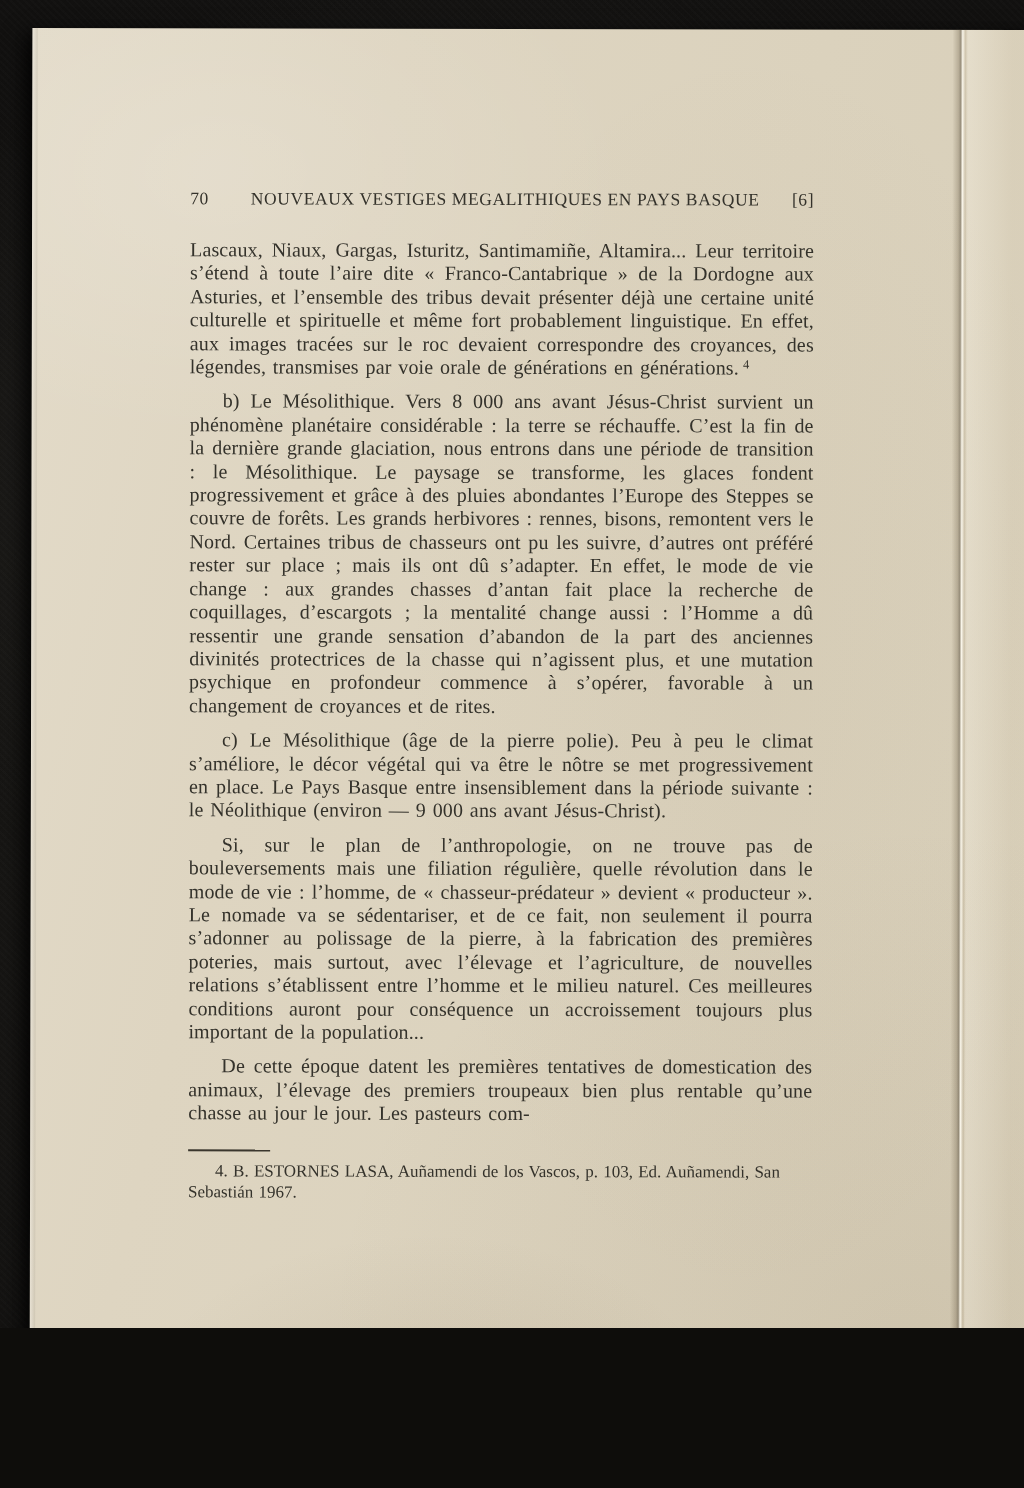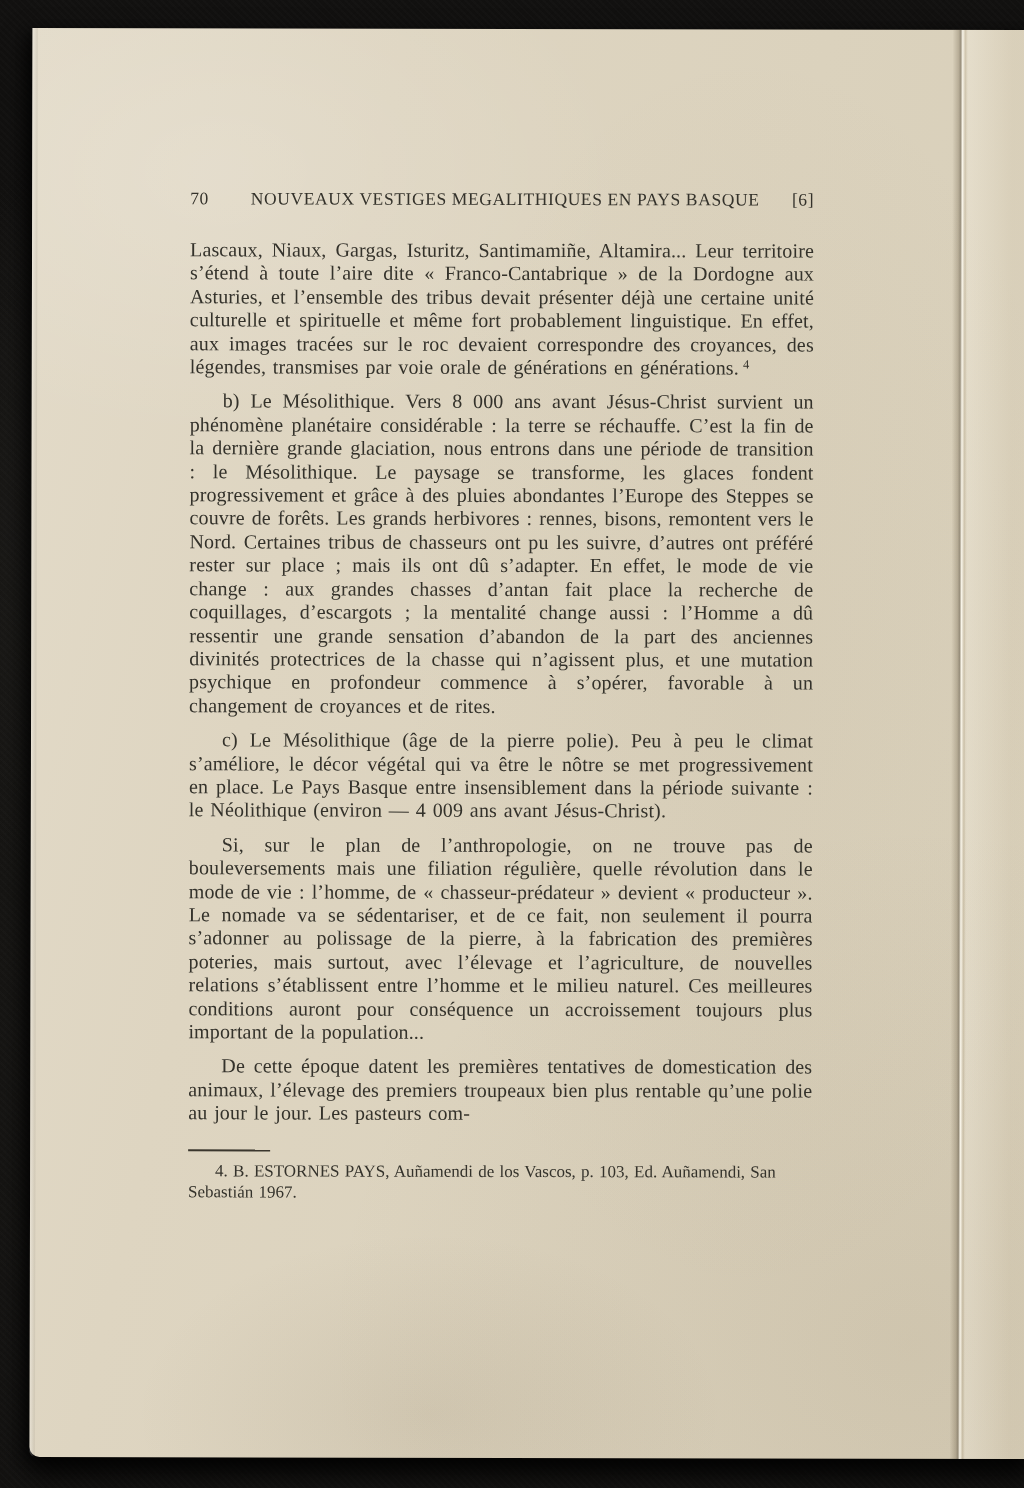--- a/index.html
+++ b/index.html
@@ -1,19 +1,19 @@
 <!DOCTYPE html>
 <html><head>
 <meta charset="utf-8">
 <style>
   html, body { margin: 0; padding: 0; background: #0e0d0b; }
   .stage {
     position: relative;
     width: 1024px;
-    height: 1488px;
+    height: 1328px;
     overflow: hidden;
     background:
       radial-gradient(ellipse 900px 700px at 45% 35%, #242320, transparent 70%),
       radial-gradient(ellipse 1200px 1100px at 50% 60%, #1c1b18, #121110 80%);
     background-color: #161512;
     font-family: "Liberation Serif", serif;
   }
   
   .stage::after {
     content: "";
@@ -139,27 +139,27 @@
         <span class="pg-num">70</span>
         <span class="run-title">NOUVEAUX VESTIGES MEGALITHIQUES EN PAYS BASQUE</span>
         <span class="folio">[6]</span>
       </div>
 
       <div class="body-text">
         <p class="para"><span>Lascaux, Niaux, Gargas, Isturitz, Santimamiñe, Altamira... Leur territoire s’étend à toute l’aire dite « Franco-Cantabrique » de la Dordogne aux Asturies, et l’ensemble des tribus devait présenter déjà une certaine unité culturelle et spirituelle et même fort probablement linguistique. En effet, aux images tracées sur le roc devaient correspondre des croyances, des légendes, transmises par voie orale de générations en générations.</span><sup class="fnref">4</sup></p>
 
         <p class="para indent"><span>b) </span><span class="ital">Le Mésolithique.</span><span> Vers 8 000 ans avant Jésus-Christ survient un phénomène planétaire considérable : la terre se réchauffe. C’est la fin de la dernière grande glaciation, nous entrons dans une période de transition : le Mésolithique. Le paysage se transforme, les glaces fondent progressivement et grâce à des pluies abondantes l’Europe des Steppes se couvre de forêts. Les grands herbivores : rennes, bisons, remontent vers le Nord. Certaines tribus de chasseurs ont pu les suivre, d’autres ont préféré rester sur place ; mais ils ont dû s’adapter. En effet, le mode de vie change : aux grandes chasses d’antan fait place la recherche de coquillages, d’escargots ; la mentalité change aussi : l’Homme a dû ressentir une grande sensation d’abandon de la part des anciennes divinités protectrices de la chasse qui n’agissent plus, et une mutation psychique en profondeur commence à s’opérer, favorable à un changement de croyances et de rites.</span></p>
 
-        <p class="para indent"><span>c) </span><span class="ital">Le Mésolithique</span><span> (âge de la pierre polie). Peu à peu le climat s’améliore, le décor végétal qui va être le nôtre se met progressivement en place. Le Pays Basque entre insensiblement dans la période suivante : le Néolithique (environ — 4 009 ans avant Jésus-Christ).</span></p>
+        <p class="para indent"><span>c) </span><span class="ital">Le Mésolithique</span><span> (âge de la pierre polie). Peu à peu le climat s’améliore, le décor végétal qui va être le nôtre se met progressivement en place. Le Pays Basque entre insensiblement dans la période suivante : le Néolithique (environ — 9 000 ans avant Jésus-Christ).</span></p>
 
         <p class="para indent"><span>Si, sur le plan de l’anthropologie, on ne trouve pas de bouleversements mais une filiation régulière, quelle révolution dans le mode de vie : l’homme, de « chasseur-prédateur » devient « producteur ». Le nomade va se sédentariser, et de ce fait, non seulement il pourra s’adonner au polissage de la pierre, à la fabrication des premières poteries, mais surtout, avec l’élevage et l’agriculture, de nouvelles relations s’établissent entre l’homme et le milieu naturel. Ces meilleures conditions auront pour conséquence un accroissement toujours plus important de la population...</span></p>
 
-        <p class="para indent"><span>De cette époque datent les premières tentatives de domestication des animaux, l’élevage des premiers troupeaux bien plus rentable qu’une polie au jour le jour. Les pasteurs com-</span></p>
+        <p class="para indent"><span>De cette époque datent les premières tentatives de domestication des animaux, l’élevage des premiers troupeaux bien plus rentable qu’une chasse au jour le jour. Les pasteurs com-</span></p>
       </div>
 
       <div class="footnote-block">
         <div class="footnote-rule"></div>
-        <p class="footnote"><span>4. </span><span>B. ESTORNES PAYS, </span><span class="ital">Auñamendi de los Vascos,</span><span> p. 103, Ed. Auñamendi, San Sebastián 1967.</span></p>
+        <p class="footnote"><span>4. </span><span>B. ESTORNES LASA, </span><span class="ital">Auñamendi de los Vascos,</span><span> p. 103, Ed. Auñamendi, San Sebastián 1967.</span></p>
       </div>
 
     </div>
   </div>
 </div>
 
 </body></html>

